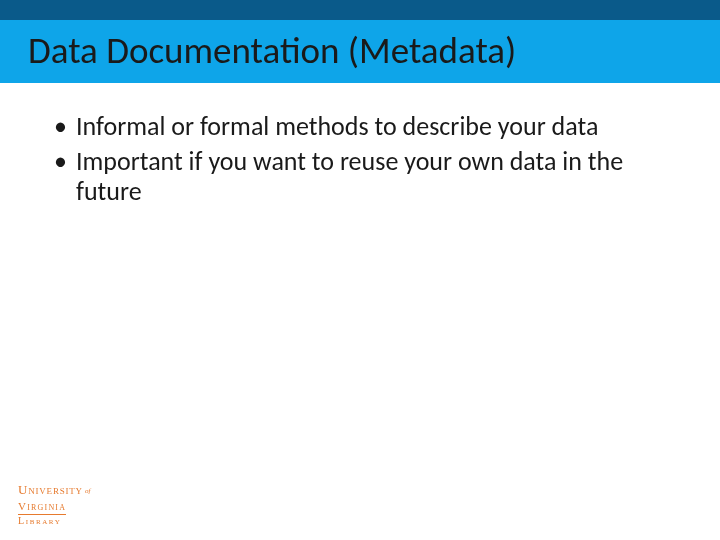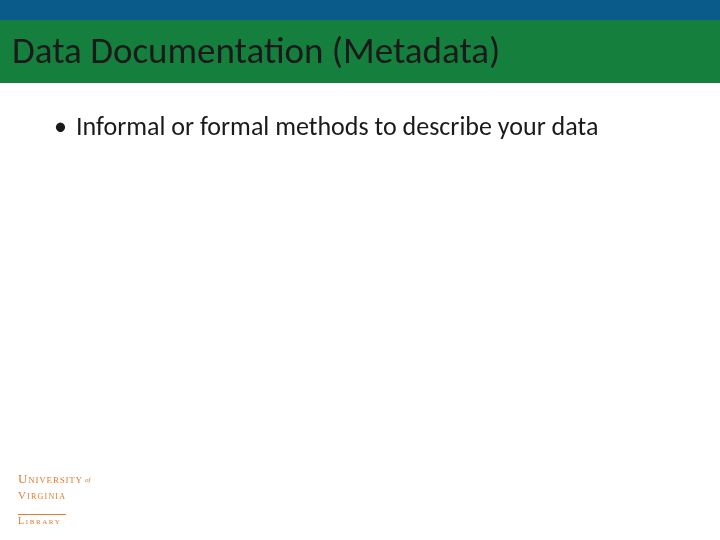--- a/index.html
+++ b/index.html
@@ -9,22 +9,22 @@
     font-family: "Calibri", "Segoe UI", Arial, sans-serif;
     position: relative;
   }
   .topbar {
     width: 100%;
     height: 20px;
     background: #0a5a8a;
   }
   .title-band {
     width: 100%;
-    background: #15803d;
-    padding: 8px 28px 10px 12px;
+    background: #0ea5e9;
+    padding: 8px 28px 10px 28px;
   }
   .title {
     font-size: 37px;
     color: #1a1a1a;
     font-weight: 400;
     letter-spacing: 0px;
   }
   .content {
     padding: 28px 28px 0 50px;
   }
@@ -67,41 +67,42 @@
     position: relative;
     top: -1px;
     margin-left: 2px;
   }
   .footer-logo .line2 {
     font-size: 11px;
     letter-spacing: 1.2px;
     font-variant: small-caps;
     border-bottom: 1px solid #e67a2e;
     display: inline-block;
-    padding-bottom: 13px;
+    padding-bottom: 2px;
     margin-bottom: 1px;
   }
   .footer-logo .line3 {
     font-size: 10px;
     letter-spacing: 1.6px;
     font-variant: small-caps;
   }
 </style>
 </head>
 <body>
 
 <div class="topbar"></div>
 
 <div class="title-band">
   <h1 class="title">Data Documentation (Metadata)</h1>
 </div>
 
 <div class="content">
   <ul class="bullets">
     <li>Informal or formal methods to describe your data</li>
+    <li>Important if you want to reuse your own data in the future</li>
   </ul>
 </div>
 
 <div class="footer-logo">
   <div>
     <span class="line1">University</span><span class="of">of</span>
   </div>
   <div class="line2">Virginia</div>
   <div class="line3">Library</div>
 </div>

